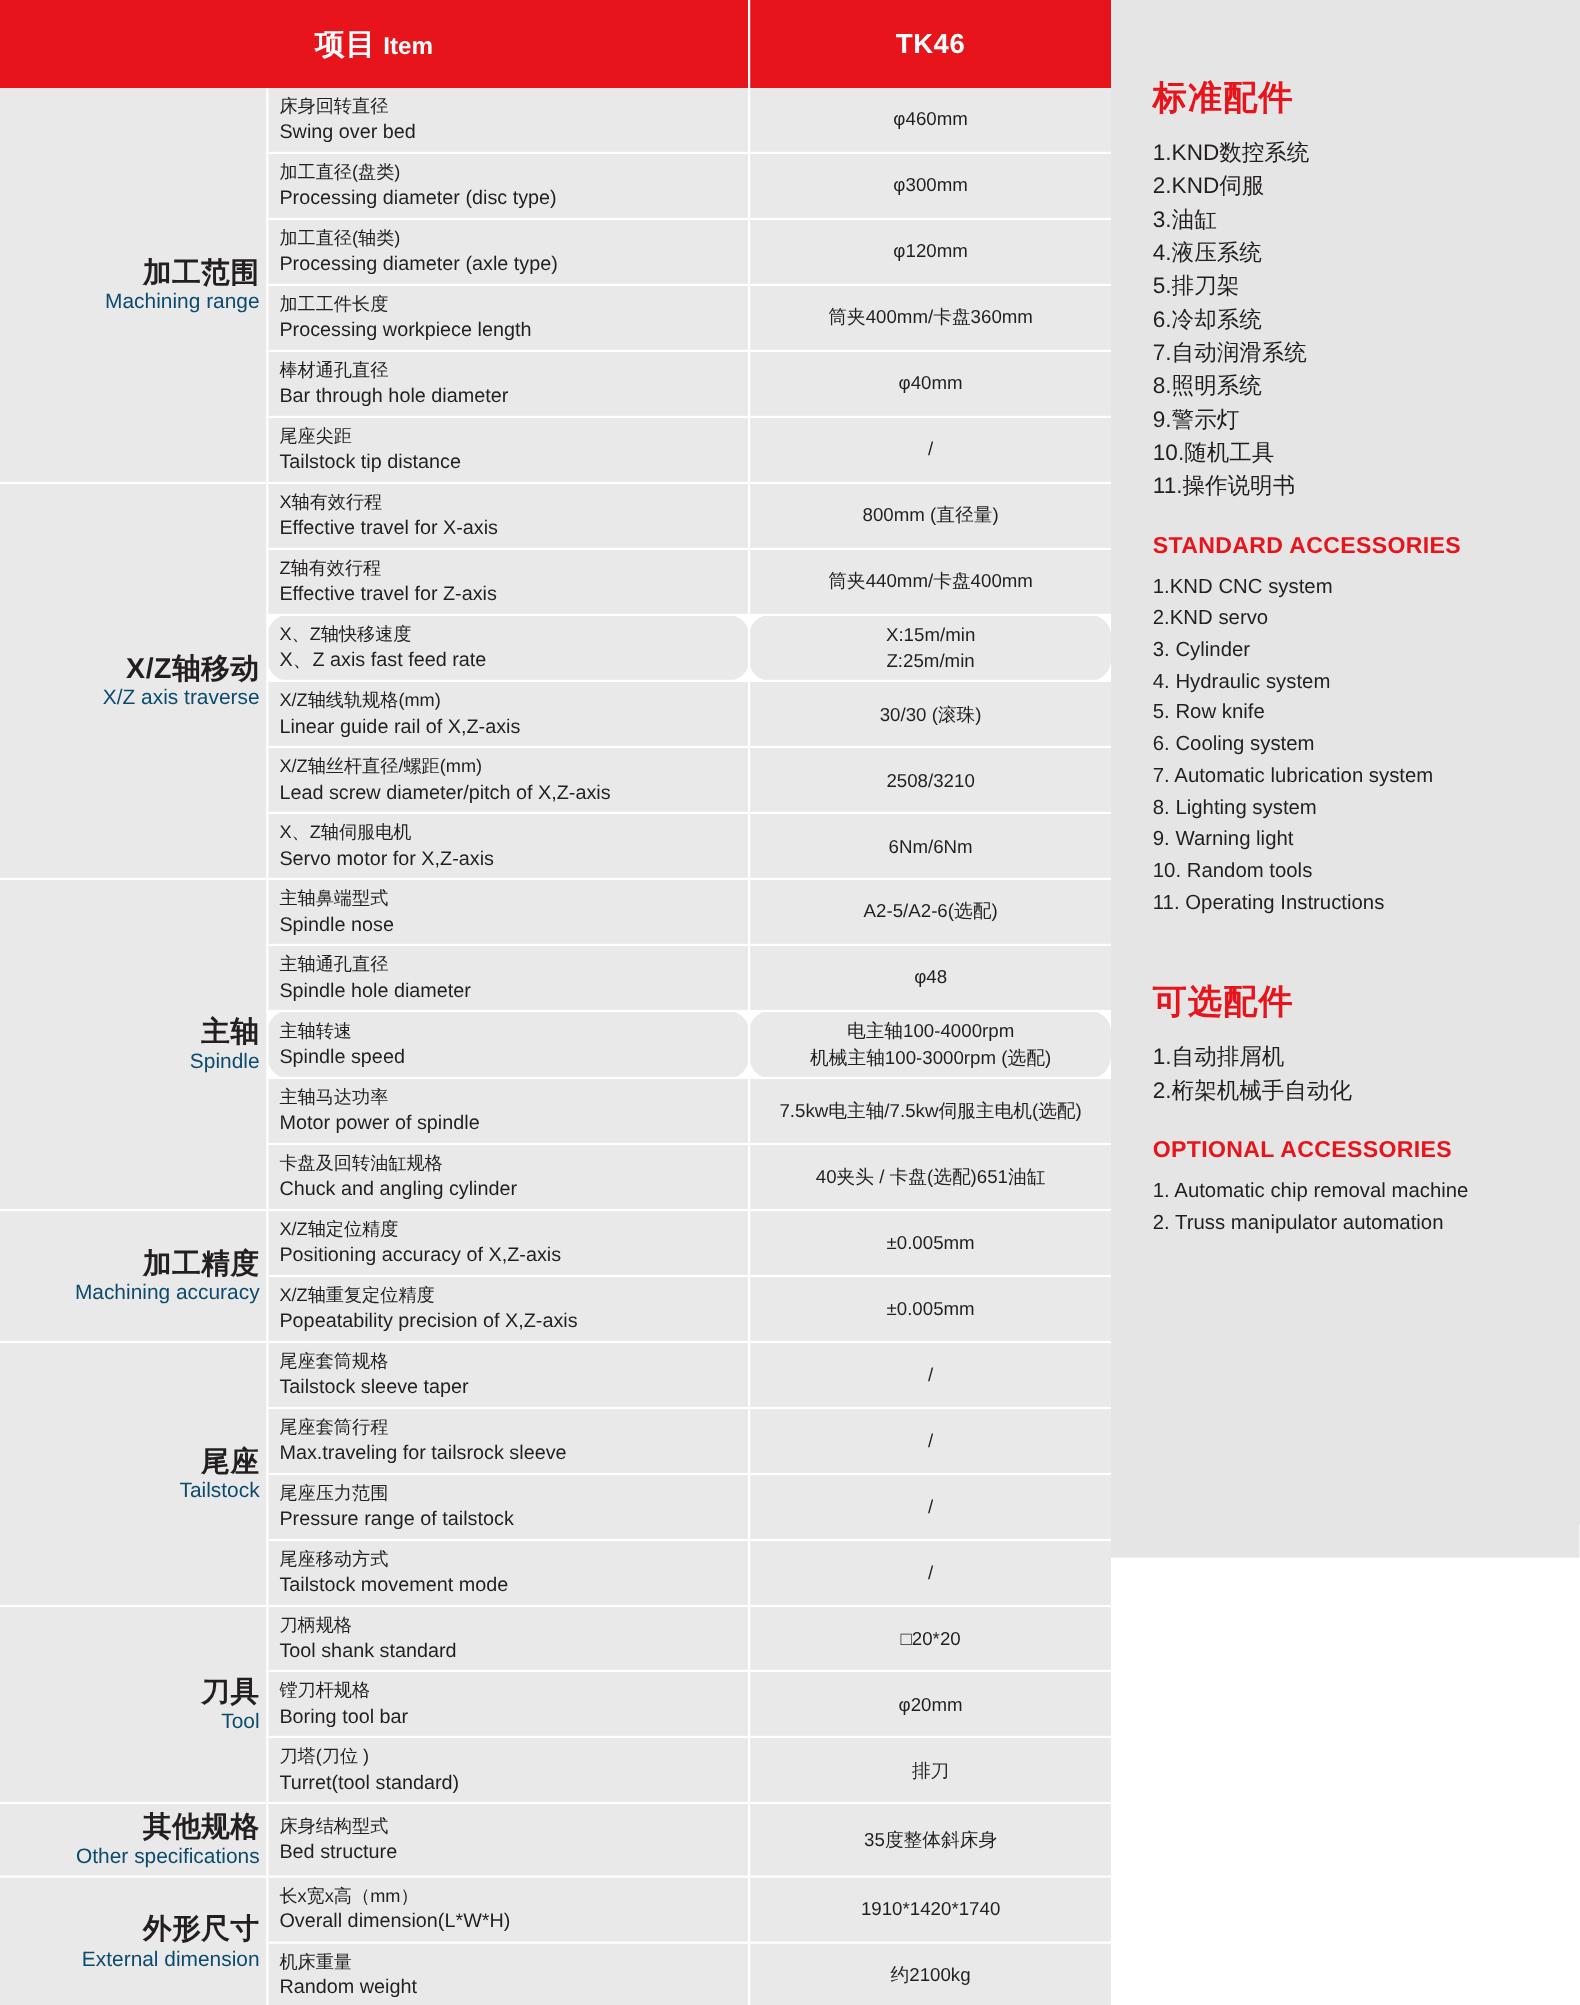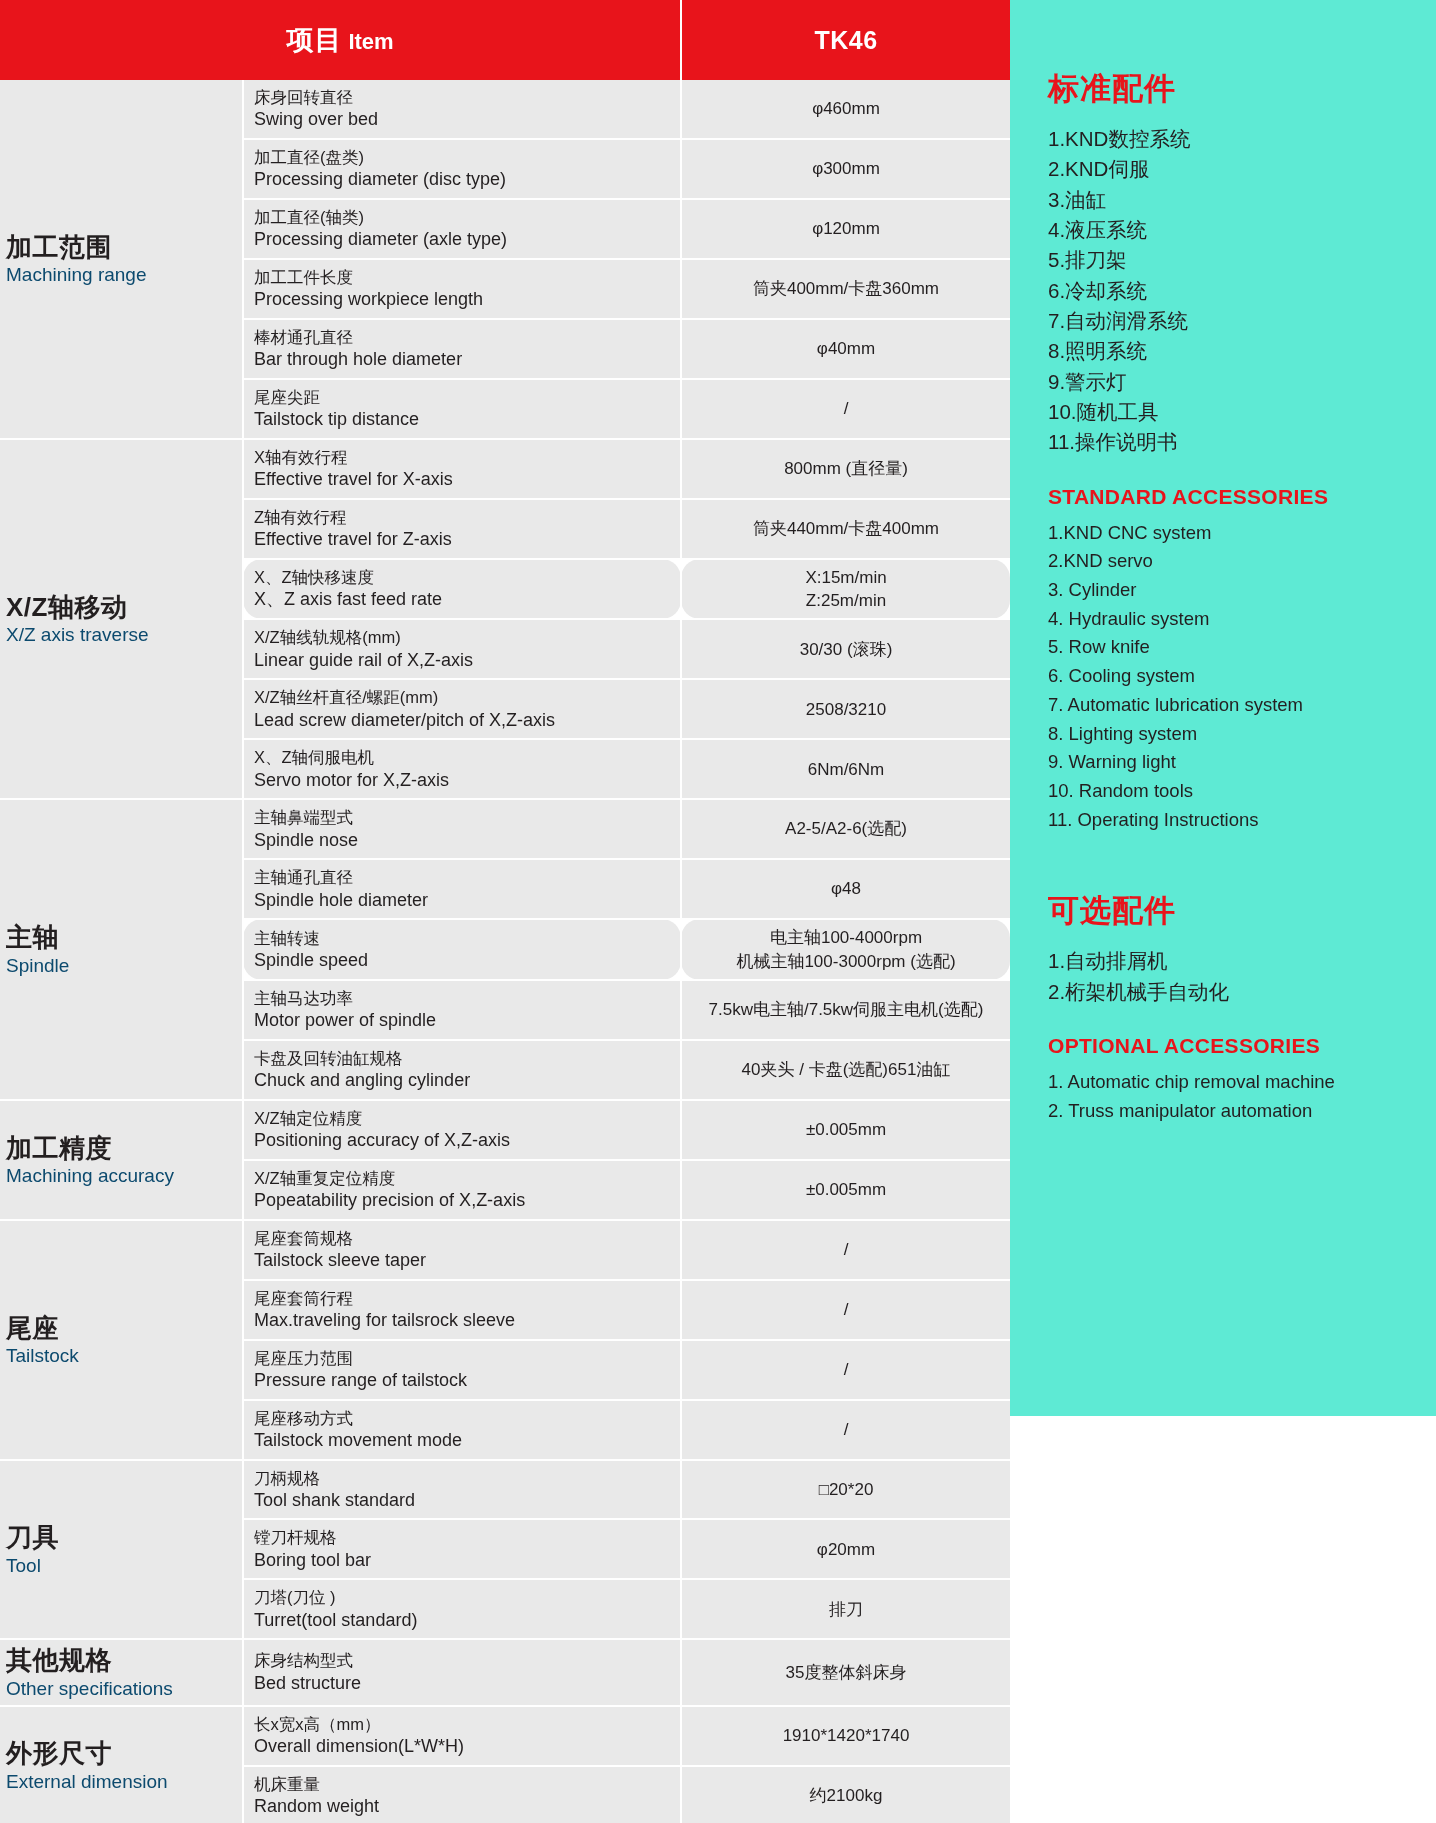--- a/index.html
+++ b/index.html
@@ -41,21 +41,21 @@
     height: 80px;
     border-right: 2px solid #ffffff;
     padding: 0 4px;
   }
   thead th:last-child { border-right: none; }
   .hd-cn { font-size: 27px; font-weight: bold; letter-spacing: 1px; }
   .hd-en { font-size: 22px; font-weight: bold; margin-left: 6px; }
   .hd-model { font-size: 25px; font-weight: bold; letter-spacing: .5px; }
 
   td.group {
-    text-align: left;
+    text-align: right;
     vertical-align: middle;
     background: #e9e9e9;
     border-bottom: 2px solid #ffffff;
     border-right: 2px solid #ffffff;
     padding: 4px 6px;
   }
   td.group .g-cn {
     font-size: 26px;
     font-weight: bold;
     display: block;
@@ -93,21 +93,21 @@
     font-size: 17px;
     line-height: 1.38;
     padding: 6px 4px;
   }
   td.val .vline { display: block; }
   tr.tall td { height: 42px; border-radius: 19px; }
 
   
   .side {
     flex: 1 1 auto;
-    background: #5eead4;
+    background: #e5e5e5;
     padding: 68px 28px 0 38px;
     position: relative;
   }
   .side h2 {
     color: #e8141b;
     font-size: 31px;
     font-weight: bold;
     margin: 0 0 14px 0;
     letter-spacing: 1px;
   }

